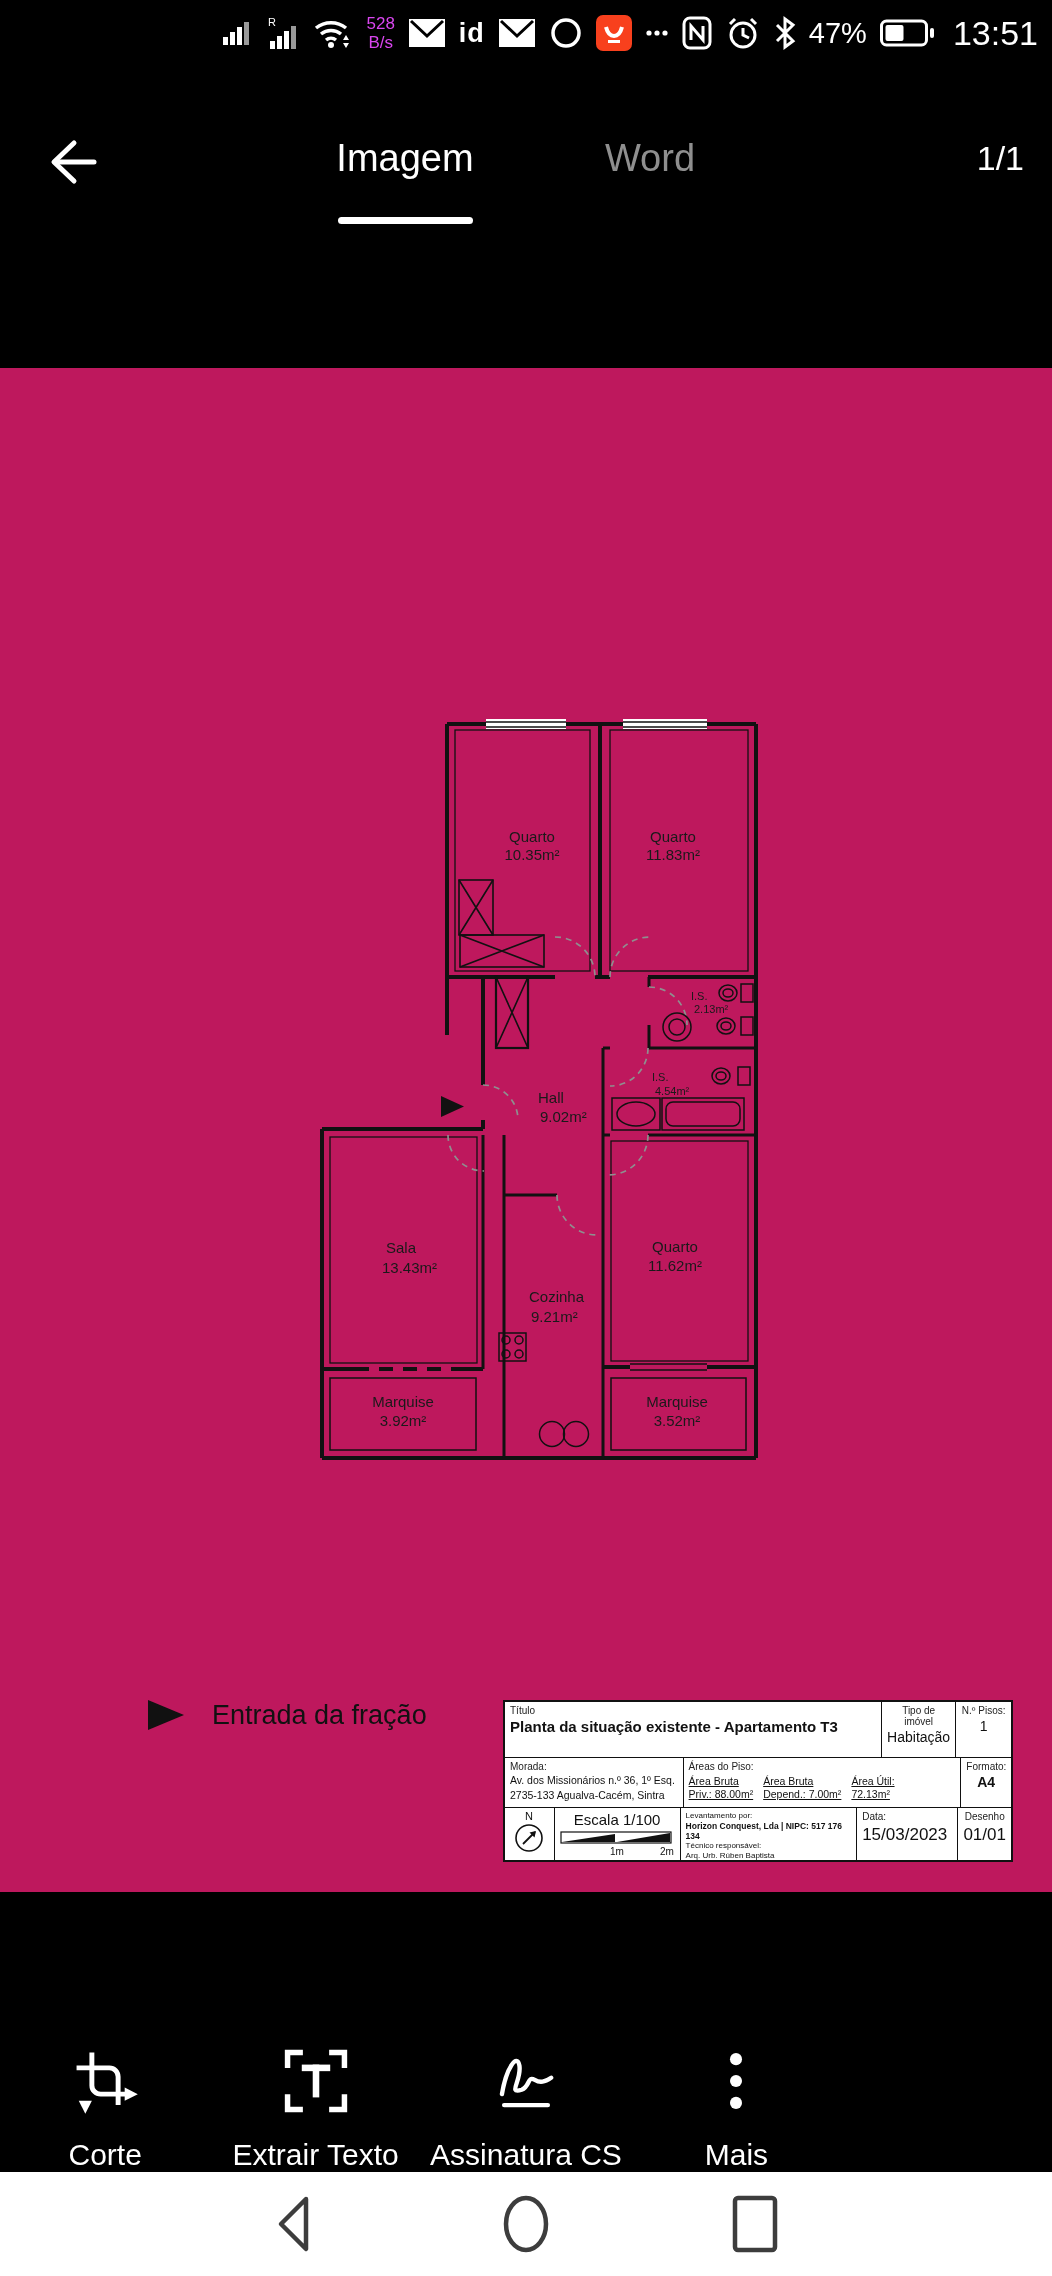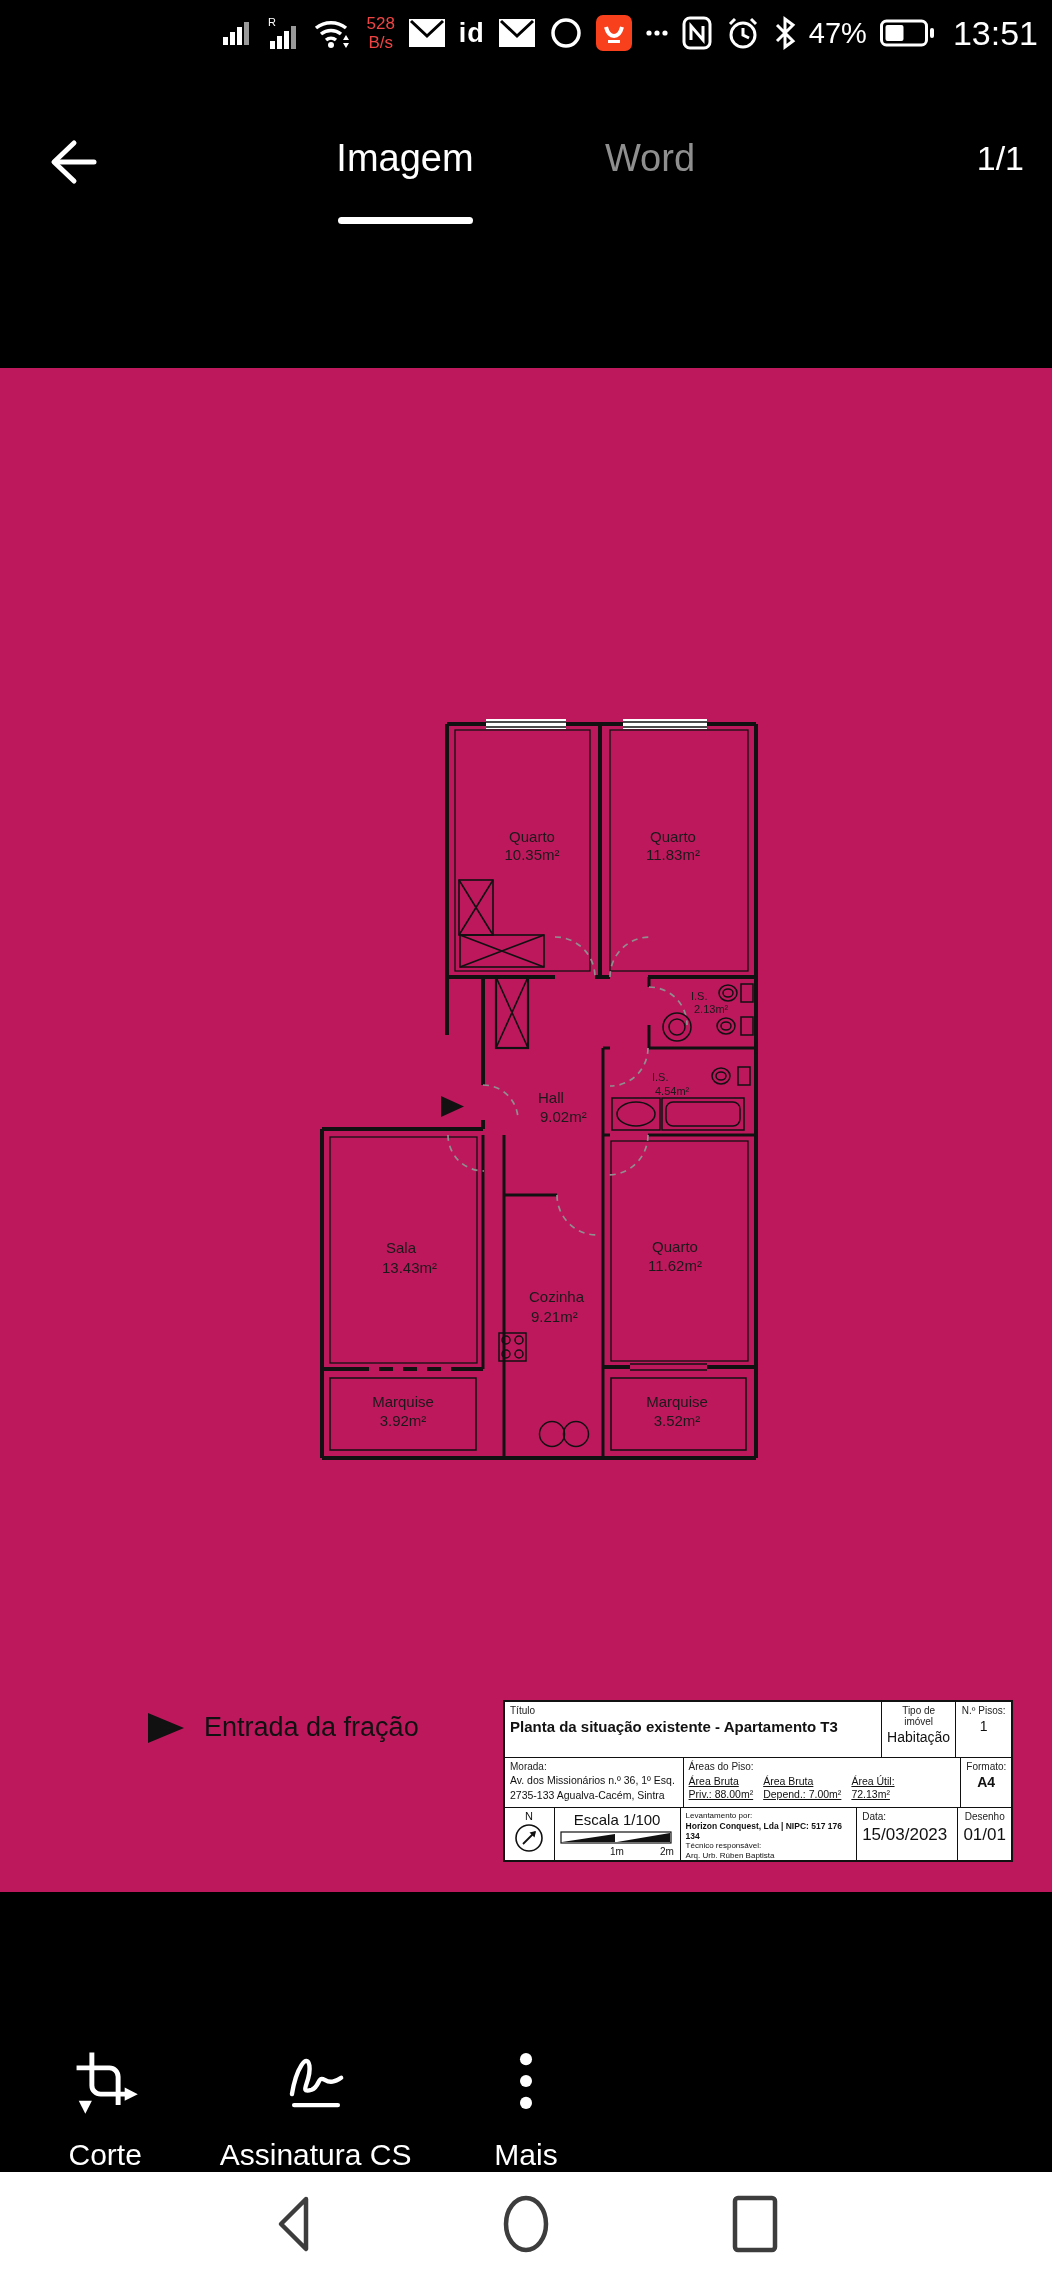--- a/index.html
+++ b/index.html
@@ -5,21 +5,21 @@
   html,body{margin:0;padding:0;background:#000;}
   body{width:1052px;height:2276px;position:relative;overflow:hidden;
        font-family:"Liberation Sans", sans-serif;color:#fff;}
 
   
   .status-bar{position:absolute;top:0;left:0;width:100%;height:66px;
     display:flex;align-items:center;justify-content:flex-end;gap:13px;
     padding-right:14px;box-sizing:border-box;}
   .status-bar svg{display:block;}
   .sb-text{color:#fff;font-size:29px;}
-  .sb-speed{font-size:17px;line-height:19px;text-align:center;color:#ef4444;}
+  .sb-speed{font-size:17px;line-height:19px;text-align:center;color:#d946ef;}
   .sb-time{font-size:34px;margin-left:4px;}
   .sb-badge{width:36px;height:36px;border-radius:7px;background:#f8401d;
     display:flex;align-items:center;justify-content:center;}
   .sb-id{font-size:27px;font-weight:bold;letter-spacing:1px;}
 
   
   .app-bar{position:absolute;top:95px;left:0;width:100%;height:150px;}
   .back-btn{position:absolute;left:44px;top:38px;}
   .tab{position:absolute;top:42px;font-size:38px;}
   .tab-imagem{left:330px;width:150px;text-align:center;color:#fff;}
@@ -27,21 +27,21 @@
   .tab-underline{position:absolute;left:338px;top:122px;width:135px;height:7px;
     background:#fff;border-radius:3.5px;}
   .page-indicator{position:absolute;right:28px;top:44px;font-size:34px;color:#fff;}
 
   
   .canvas{position:absolute;top:368px;left:0;width:1052px;height:1524px;background:#be185d;color:#111;}
   .plan-svg{position:absolute;left:300px;top:322px;}
   .plan-svg text{font-family:"Liberation Sans",sans-serif;fill:#1a1a1a;}
 
   
-  .legend{position:absolute;left:148px;top:1332px;display:flex;align-items:flex-end;gap:20px;margin-top:12px;}
+  .legend{position:absolute;left:148px;top:1332px;display:flex;align-items:flex-start;gap:28px;}
   .legend-text{font-size:27px;color:#111;}
 
   
   .title-block{position:absolute;left:503px;top:1332px;width:510px;border:2.5px solid #111;
     box-sizing:border-box;font-size:10px;color:#111;background:#fff;}
   .tb-row{display:flex;border-bottom:1.5px solid #111;box-sizing:border-box;}
   .tb-row:last-child{border-bottom:none;}
   .tb-cell{border-right:1.5px solid #111;box-sizing:border-box;padding:3px 5px;overflow:hidden;}
   .tb-cell:last-child{border-right:none;}
   .tb-label{font-size:10px;color:#222;}
@@ -363,20 +363,28 @@
     <svg width="70" height="70" viewBox="0 0 64 64">
       <path d="M20,6 v30 a8,8 0 0 0 8,8 h26" stroke="#fff" stroke-width="4.5" fill="none"></path>
       <path d="M6,20 h30 a8,8 0 0 1 8,8 v26" stroke="#fff" stroke-width="4.5" fill="none"></path>
       <polygon points="50,38 62,44 50,50" fill="#fff"></polygon>
       <polygon points="14,50 20,62 8,62" fill="#fff" transform="rotate(180 14 56)"></polygon>
     </svg>
     <span class="tool-label">Corte</span>
   </div>
   <div class="tool-item">
     <svg width="70" height="70" viewBox="0 0 64 64">
+      <path d="M6,20 V6 H20 M44,6 H58 V20 M58,44 V58 H44 M20,58 H6 V44" stroke="#fff" stroke-width="5" fill="none"></path>
+      <rect x="19" y="17" width="26" height="6" fill="#fff"></rect>
+      <rect x="29" y="17" width="6" height="30" fill="#fff"></rect>
+    </svg>
+    <span class="tool-label">Extrair Texto</span>
+  </div>
+  <div class="tool-item">
+    <svg width="70" height="70" viewBox="0 0 64 64">
       <path d="M10,44 C14,20 24,6 26,18 C28,32 15,44 28,40 C36,37 33,27 40,31 C45,34 49,33 55,29" stroke="#fff" stroke-width="4" fill="none" stroke-linecap="round"></path>
       <path d="M12,54 H52" stroke="#fff" stroke-width="4" stroke-linecap="round"></path>
     </svg>
     <span class="tool-label">Assinatura CS</span>
   </div>
   <div class="tool-item">
     <svg width="70" height="70" viewBox="0 0 64 64">
       <circle cx="32" cy="12" r="5.5" fill="#fff"></circle>
       <circle cx="32" cy="32" r="5.5" fill="#fff"></circle>
       <circle cx="32" cy="52" r="5.5" fill="#fff"></circle>

